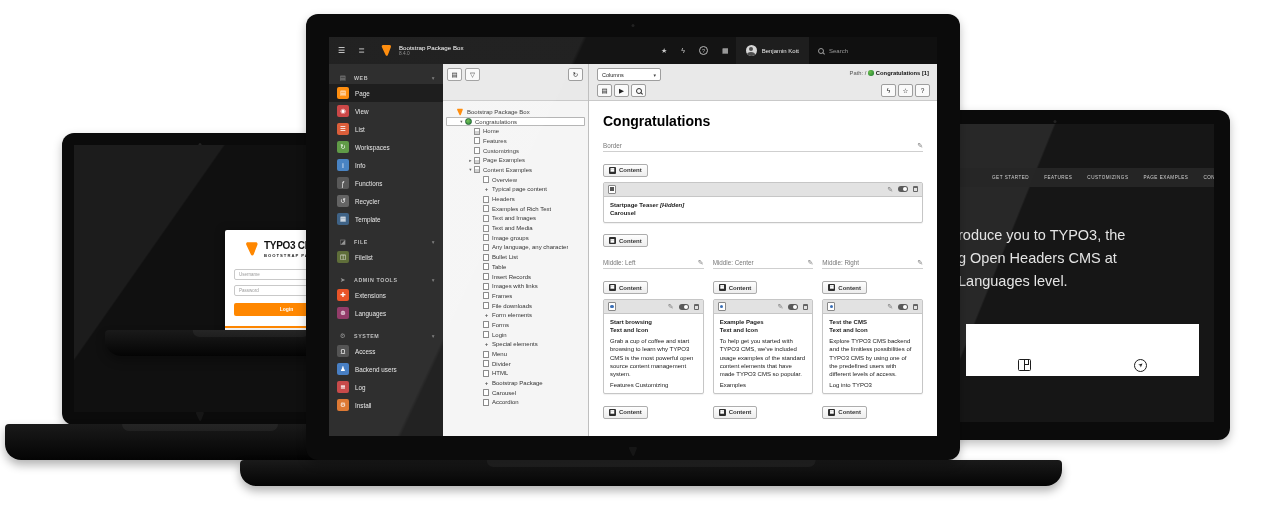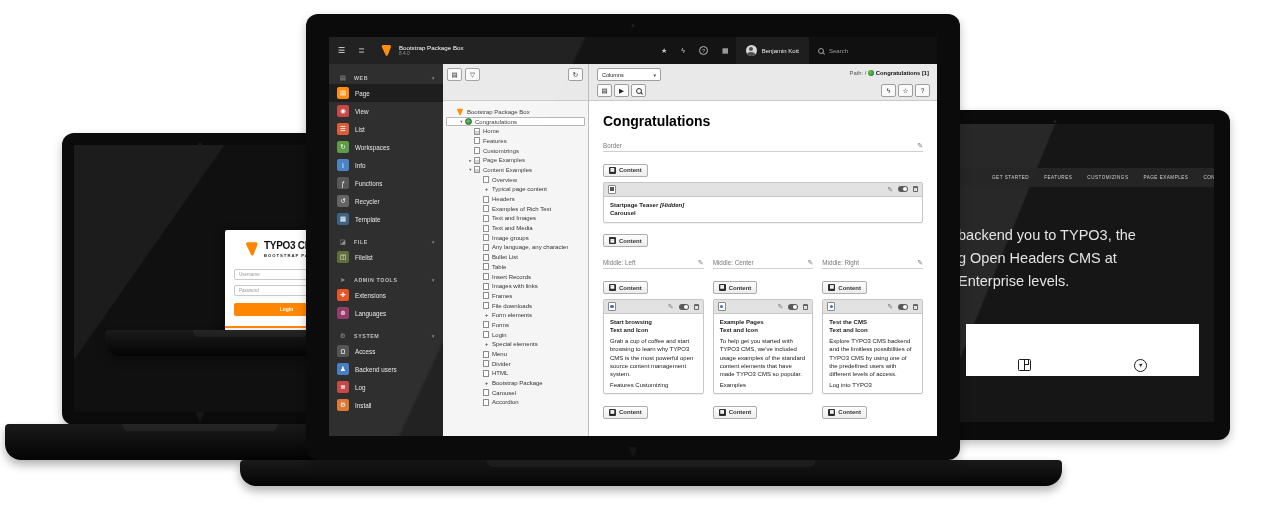--- a/index.html
+++ b/index.html
@@ -211,23 +211,23 @@
     <span class="cam"></span>
     <div class="screen">
       <div class="r-nav">
           <span class="r-nav-item">GET STARTED</span>
           <span class="r-nav-item">FEATURES</span>
           <span class="r-nav-item">CUSTOMIZINGS</span>
           <span class="r-nav-item">PAGE EXAMPLES</span>
           <span class="r-nav-item">CONTENT EXAMPLES</span>
         </div>
       <div class="r-hero">
-          <div class="r-hero-line">backend you to TYPO3, the</div>
+          <div class="r-hero-line">roduce you to TYPO3, the</div>
           <div class="r-hero-line">g Open Headers CMS at</div>
-          <div class="r-hero-line">Enterprise levels.</div>
+          <div class="r-hero-line">Languages level.</div>
         </div>
       <div class="r-band">
         <span class="i-book"></span>
         <span class="i-compass"></span>
       </div>
     </div>
   </div>
   <div class="lapbase base-right"></div>
 
   <div class="shell lp-center">

